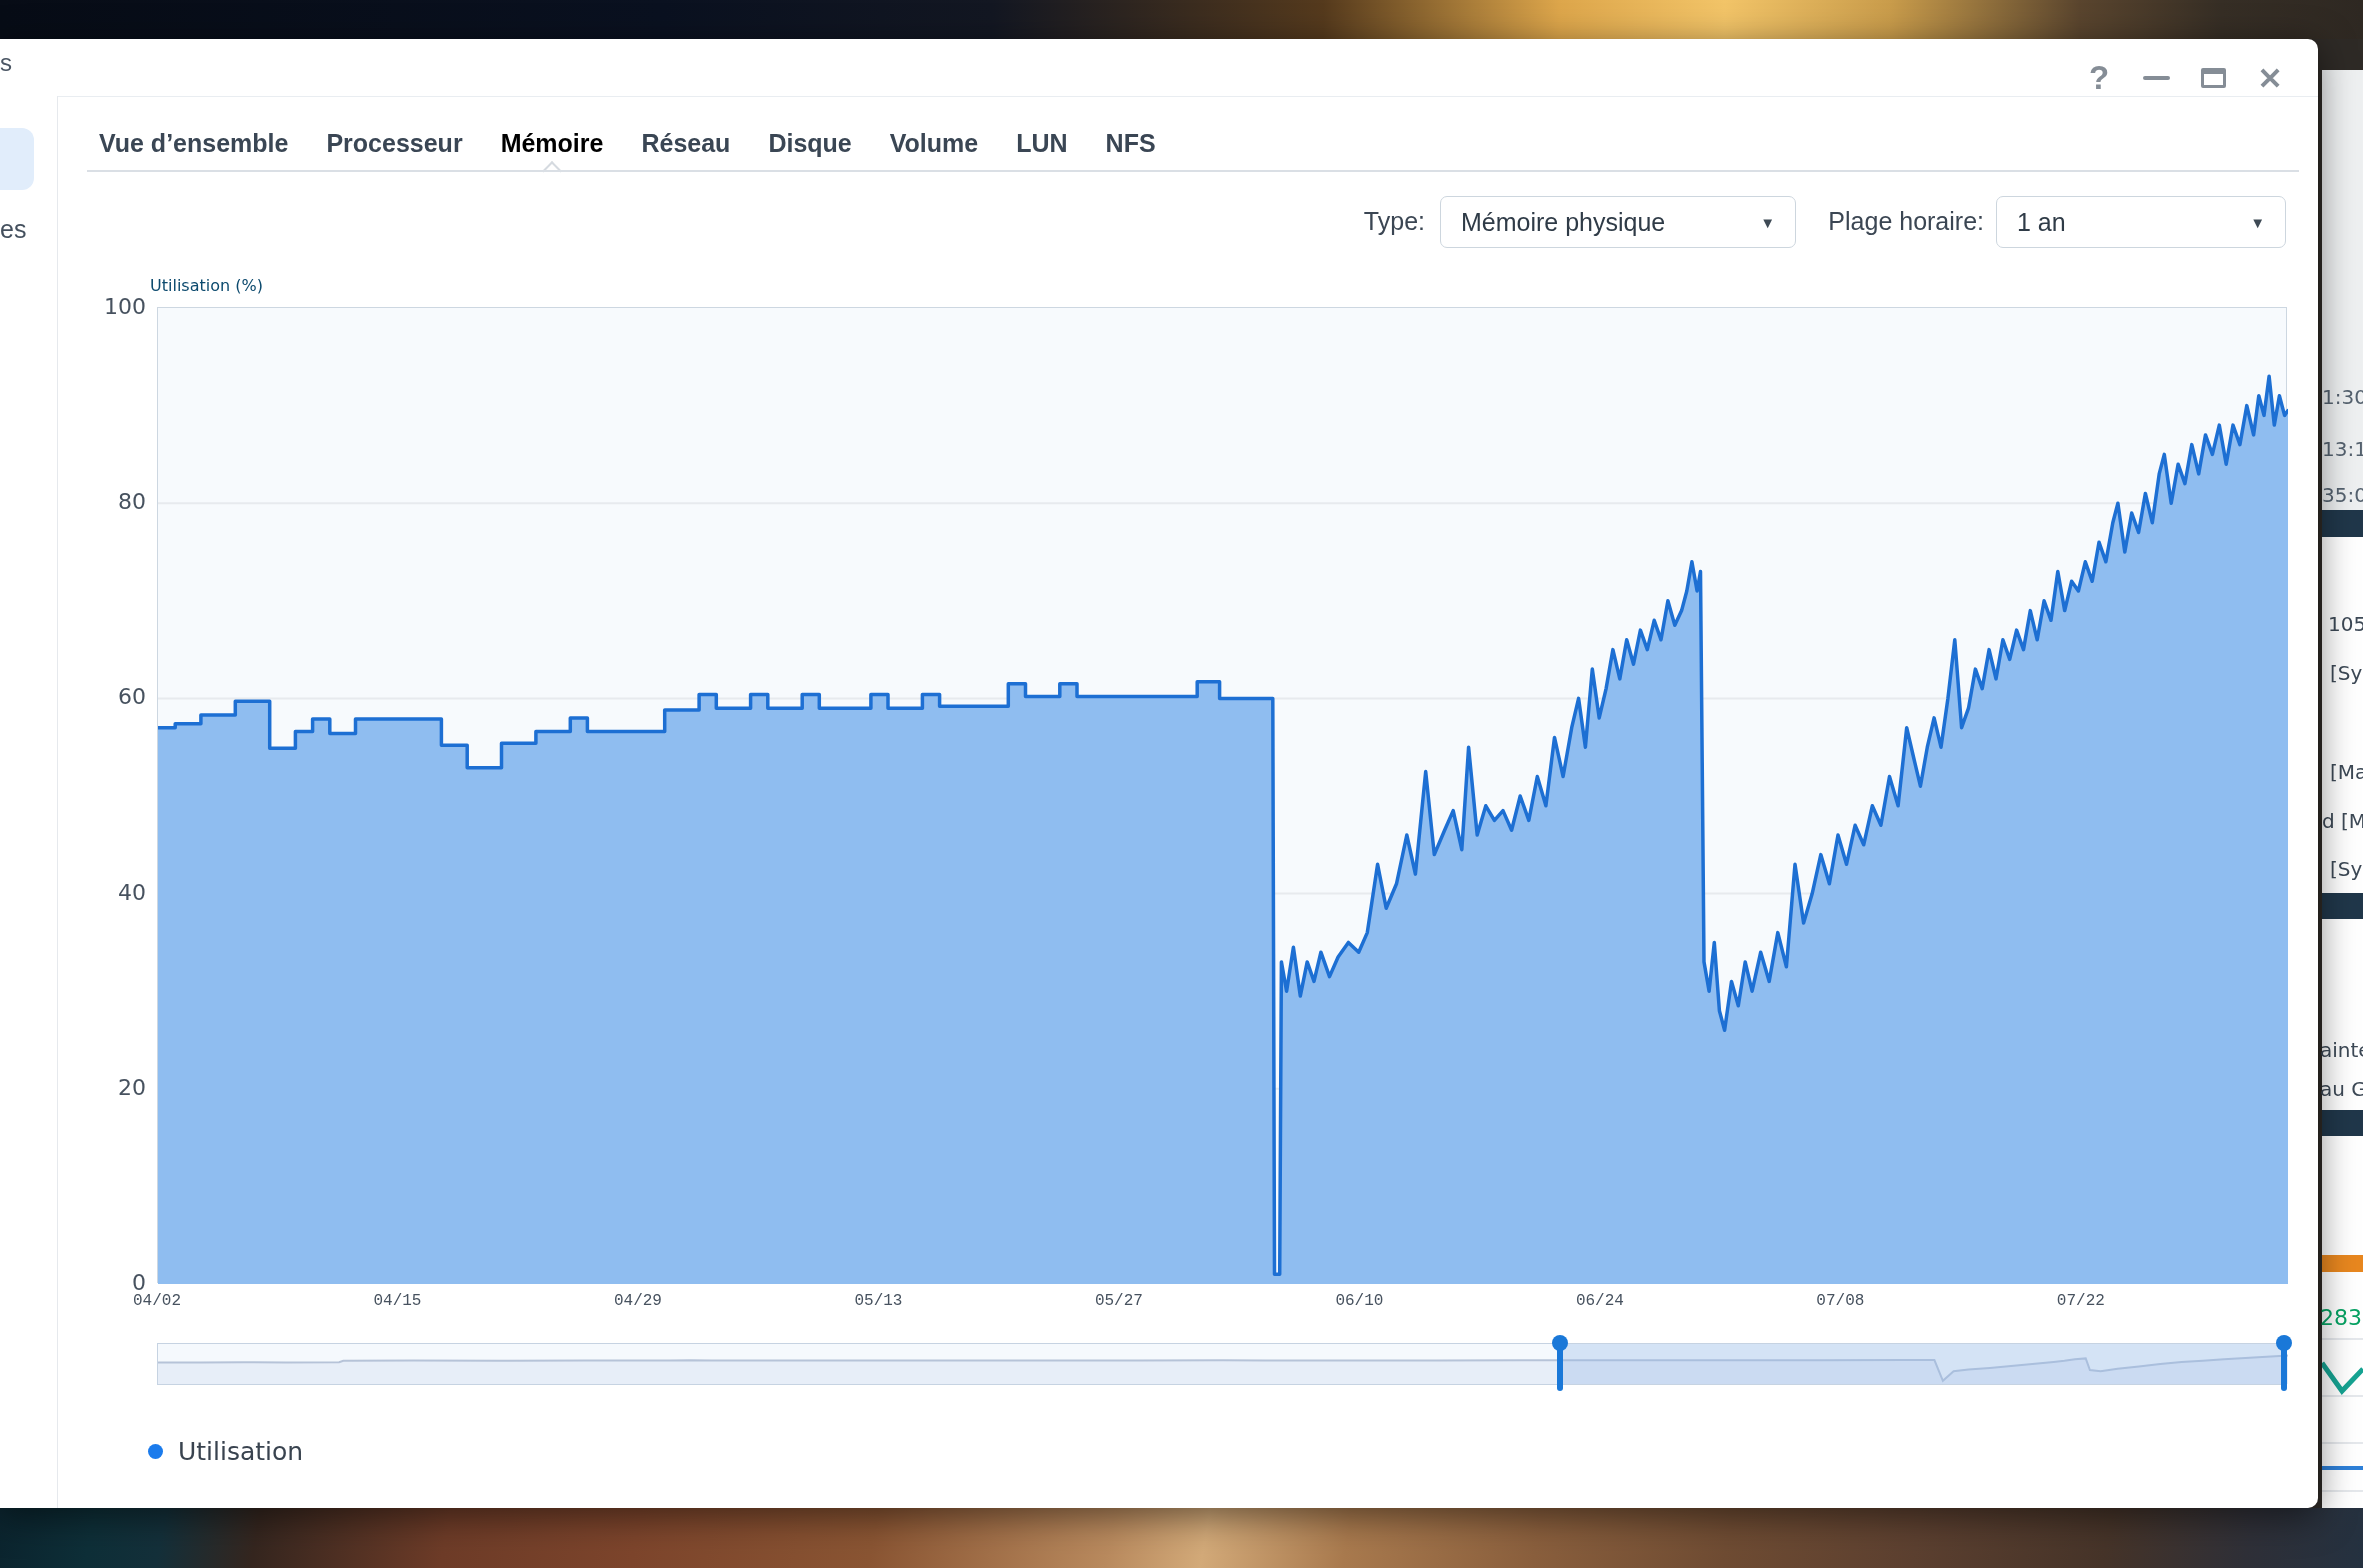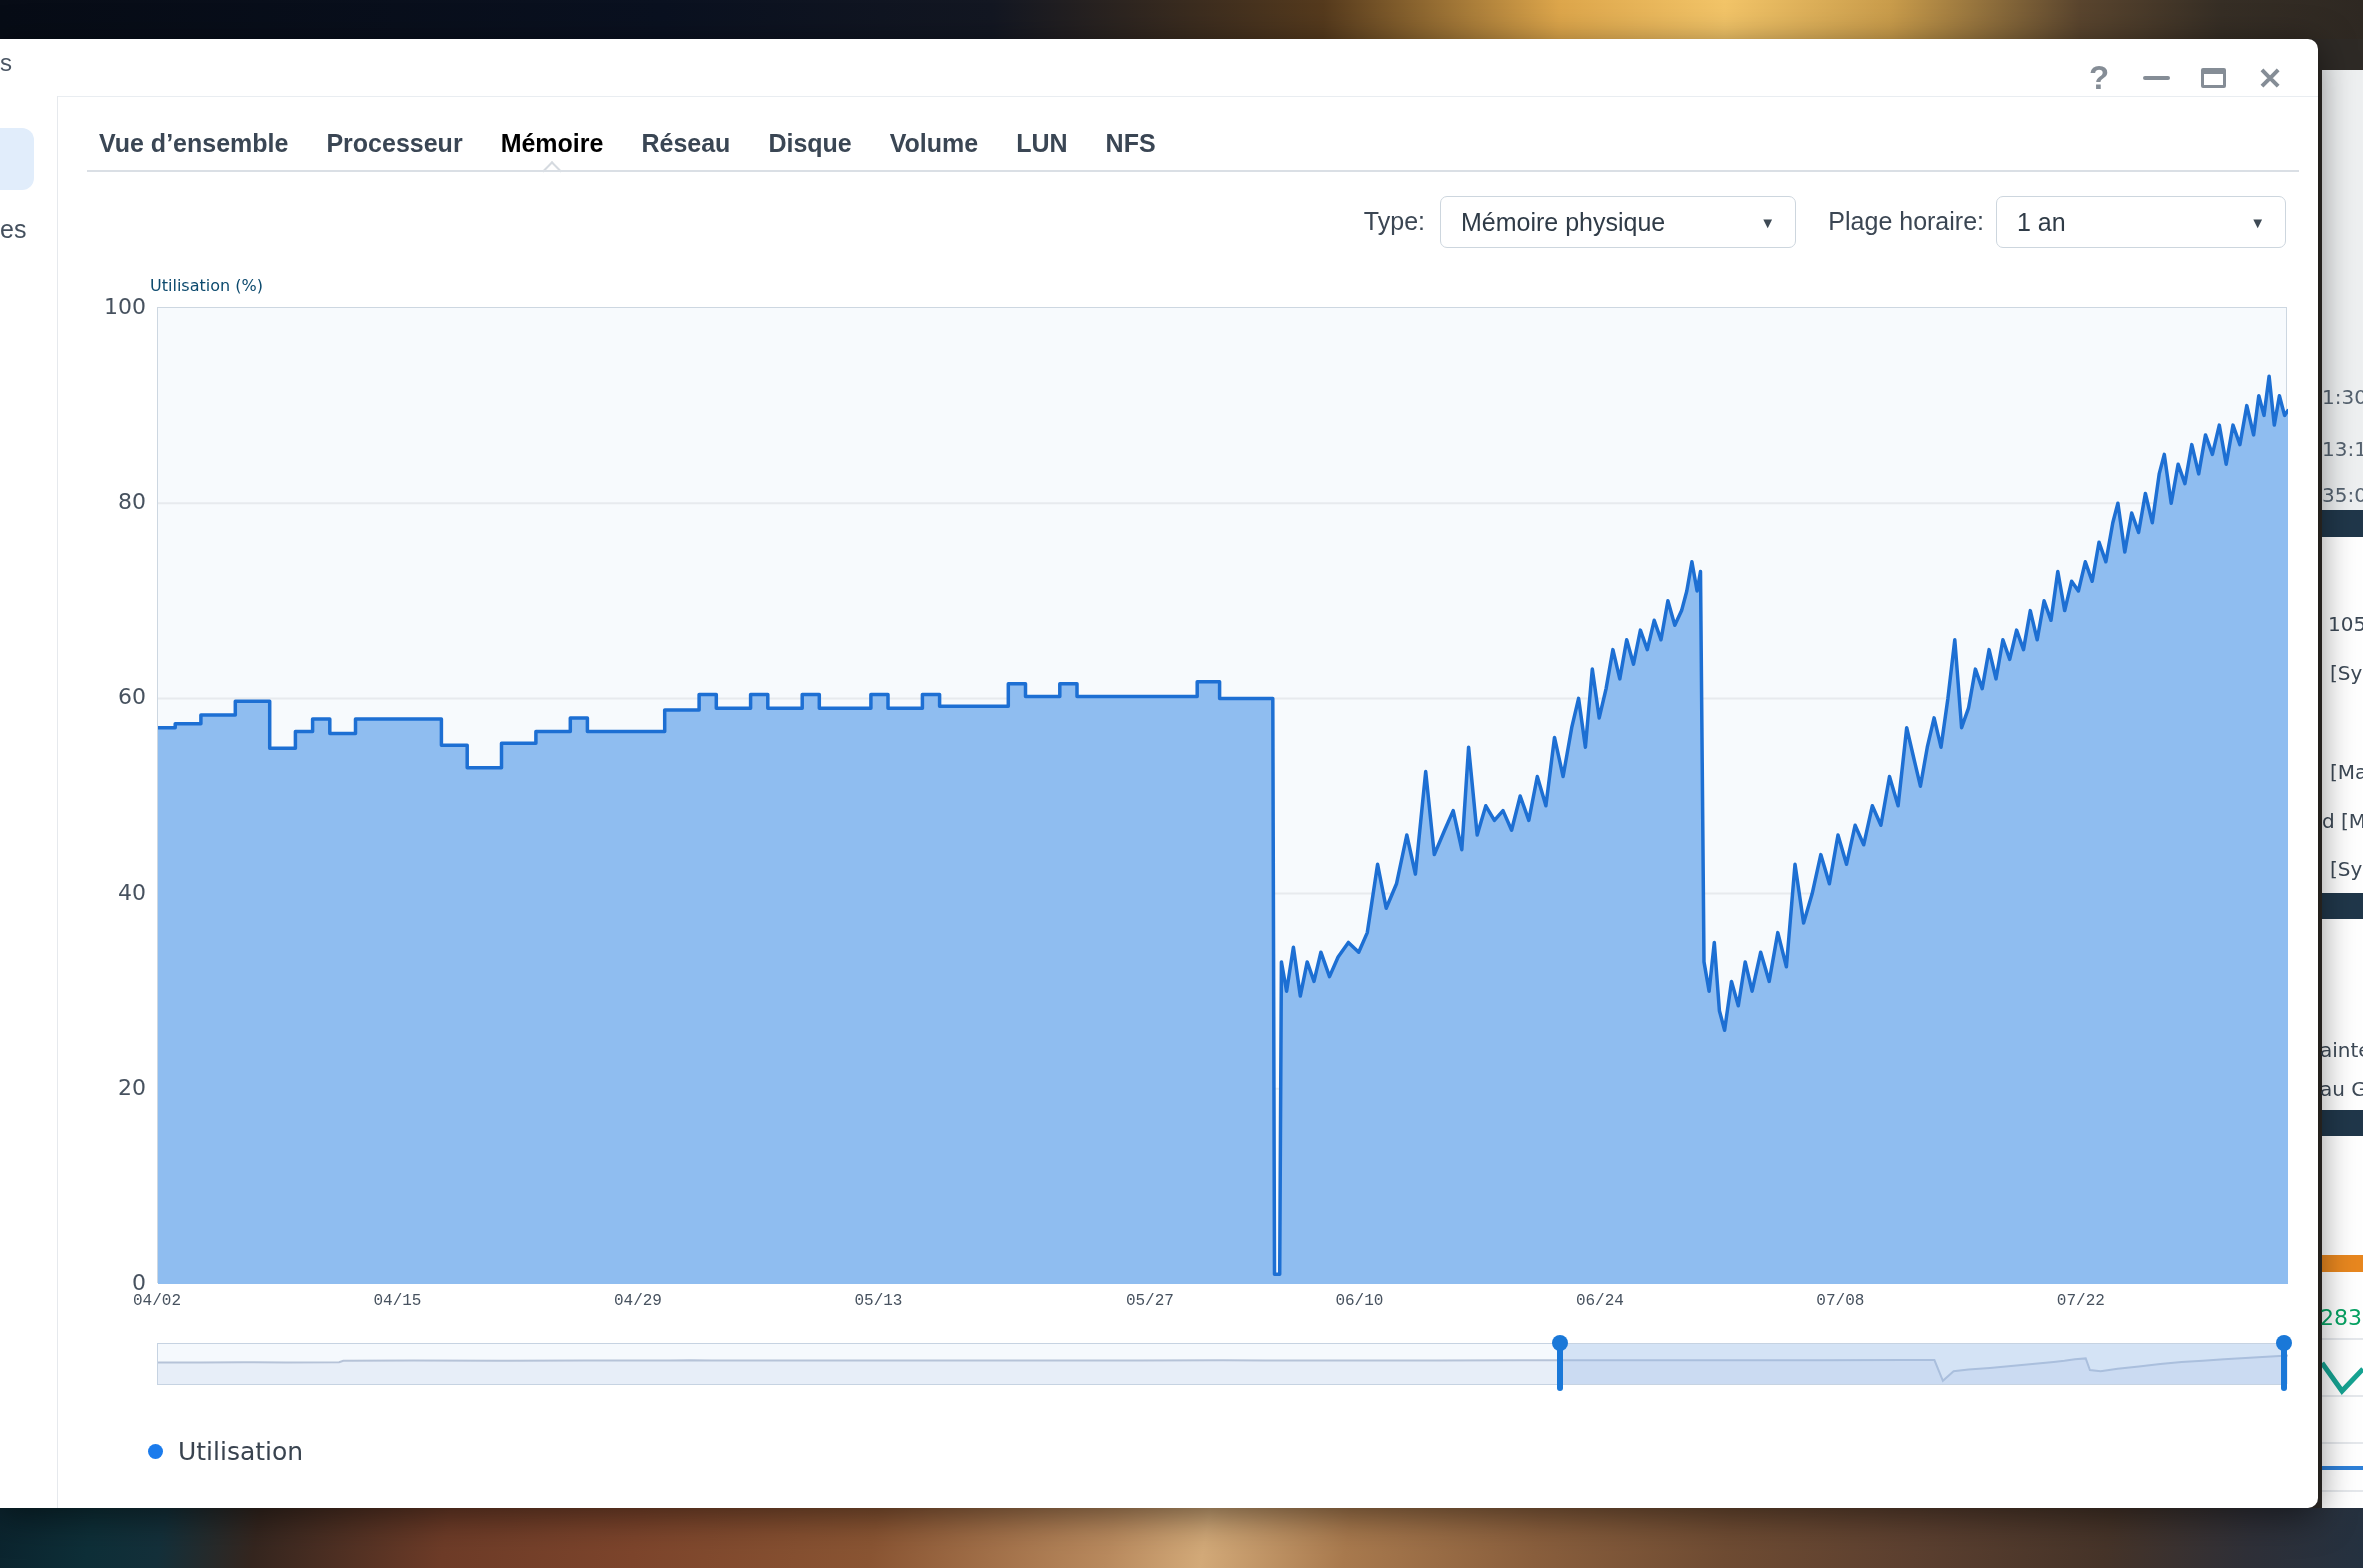--- a/index.html
+++ b/index.html
@@ -157,21 +157,21 @@
         <line x1="0" y1="195.19999999999993" x2="2130" y2="195.19999999999993" stroke="#e7eaee" stroke-width="2"></line>
    <path d="M0.0,976 L0.0,419.7 L17.2,419.7 L17.2,415.8 L42.9,415.8 L42.9,407.0 L77.3,407.0 L77.3,393.3 L111.7,393.3 L111.7,440.2 L137.4,440.2 L137.4,423.6 L154.6,423.6 L154.6,410.9 L171.8,410.9 L171.8,425.5 L197.5,425.5 L197.5,410.9 L283.4,410.9 L283.4,437.2 L309.2,437.2 L309.2,459.7 L343.5,459.7 L343.5,435.3 L377.9,435.3 L377.9,423.6 L412.3,423.6 L412.3,409.9 L429.4,409.9 L429.4,423.6 L506.7,423.6 L506.7,402.1 L541.1,402.1 L541.1,386.5 L558.3,386.5 L558.3,400.2 L592.6,400.2 L592.6,386.5 L609.8,386.5 L609.8,400.2 L644.2,400.2 L644.2,386.5 L661.3,386.5 L661.3,400.2 L712.9,400.2 L712.9,386.5 L730.0,386.5 L730.0,400.2 L764.4,400.2 L764.4,386.5 L781.6,386.5 L781.6,398.2 L850.3,398.2 L850.3,375.8 L867.5,375.8 L867.5,388.4 L901.8,388.4 L901.8,375.8 L919.0,375.8 L919.0,388.4 L1039.2,388.4 L1039.2,373.8 L1061.6,373.8 L1061.6,390.4 L1113.1,390.4 L1114.8,390.4 L1116.5,966.2 L1121.7,966.2 L1123.4,653.9 L1128.6,683.2 L1135.4,639.3 L1142.3,688.1 L1149.2,653.9 L1156.0,673.4 L1162.9,644.2 L1171.5,668.6 L1180.1,649.0 L1190.4,634.4 L1200.7,644.2 L1209.3,624.6 L1219.6,556.3 L1228.2,600.2 L1238.5,575.8 L1248.8,527.0 L1257.4,566.1 L1267.7,463.6 L1276.3,546.6 L1286.6,522.2 L1295.2,502.6 L1303.8,541.7 L1310.6,439.2 L1319.2,527.0 L1327.8,497.8 L1336.4,512.4 L1345.0,502.6 L1353.6,522.2 L1362.2,488.0 L1370.8,512.4 L1379.3,468.5 L1387.9,497.8 L1396.5,429.4 L1405.1,468.5 L1413.7,419.7 L1420.6,390.4 L1427.4,439.2 L1434.3,361.1 L1441.2,409.9 L1448.1,380.6 L1454.9,341.6 L1461.8,370.9 L1468.7,331.8 L1475.5,356.2 L1482.4,322.1 L1489.3,341.6 L1496.2,312.3 L1503.0,331.8 L1509.9,292.8 L1516.8,317.2 L1523.6,302.6 L1528.8,283.0 L1533.9,253.8 L1539.1,283.0 L1542.5,263.5 L1546.0,653.9 L1551.1,683.2 L1556.3,634.4 L1561.4,702.7 L1566.6,722.2 L1573.5,673.4 L1580.3,697.8 L1587.2,653.9 L1594.1,683.2 L1602.7,644.2 L1611.2,673.4 L1619.8,624.6 L1628.4,658.8 L1637.0,556.3 L1645.6,614.9 L1654.2,585.6 L1662.8,546.6 L1671.4,575.8 L1680.0,527.0 L1688.5,556.3 L1697.1,517.3 L1705.7,536.8 L1714.3,497.8 L1722.9,517.3 L1731.5,468.5 L1740.1,497.8 L1748.7,419.7 L1755.5,449.0 L1762.4,478.2 L1769.3,439.2 L1776.1,409.9 L1783.0,439.2 L1789.9,390.4 L1796.8,331.8 L1803.6,419.7 L1810.5,400.2 L1817.4,361.1 L1824.2,380.6 L1831.1,341.6 L1838.0,370.9 L1844.9,331.8 L1851.7,351.4 L1858.6,322.1 L1865.5,341.6 L1872.3,302.6 L1879.2,331.8 L1886.1,292.8 L1893.0,312.3 L1899.8,263.5 L1906.7,302.6 L1913.6,273.3 L1920.4,283.0 L1927.3,253.8 L1934.2,273.3 L1941.0,234.2 L1947.9,253.8 L1954.8,214.7 L1959.9,195.2 L1966.8,244.0 L1973.7,205.0 L1980.6,224.5 L1987.4,185.4 L1994.3,214.7 L2001.2,165.9 L2006.3,146.4 L2013.2,195.2 L2020.1,156.2 L2026.9,175.7 L2033.8,136.6 L2040.7,165.9 L2047.5,126.9 L2054.4,146.4 L2061.3,117.1 L2068.2,156.2 L2075.0,117.1 L2081.9,136.6 L2088.8,97.6 L2095.6,126.9 L2100.8,87.8 L2106.0,107.4 L2111.1,68.3 L2116.3,117.1 L2121.4,87.8 L2126.6,107.4 L2130.0,102.5 L2130.0,976 Z" fill="#8fbdf0"></path>
    <path d="M0.0,419.7 L17.2,419.7 L17.2,415.8 L42.9,415.8 L42.9,407.0 L77.3,407.0 L77.3,393.3 L111.7,393.3 L111.7,440.2 L137.4,440.2 L137.4,423.6 L154.6,423.6 L154.6,410.9 L171.8,410.9 L171.8,425.5 L197.5,425.5 L197.5,410.9 L283.4,410.9 L283.4,437.2 L309.2,437.2 L309.2,459.7 L343.5,459.7 L343.5,435.3 L377.9,435.3 L377.9,423.6 L412.3,423.6 L412.3,409.9 L429.4,409.9 L429.4,423.6 L506.7,423.6 L506.7,402.1 L541.1,402.1 L541.1,386.5 L558.3,386.5 L558.3,400.2 L592.6,400.2 L592.6,386.5 L609.8,386.5 L609.8,400.2 L644.2,400.2 L644.2,386.5 L661.3,386.5 L661.3,400.2 L712.9,400.2 L712.9,386.5 L730.0,386.5 L730.0,400.2 L764.4,400.2 L764.4,386.5 L781.6,386.5 L781.6,398.2 L850.3,398.2 L850.3,375.8 L867.5,375.8 L867.5,388.4 L901.8,388.4 L901.8,375.8 L919.0,375.8 L919.0,388.4 L1039.2,388.4 L1039.2,373.8 L1061.6,373.8 L1061.6,390.4 L1113.1,390.4 L1114.8,390.4 L1116.5,966.2 L1121.7,966.2 L1123.4,653.9 L1128.6,683.2 L1135.4,639.3 L1142.3,688.1 L1149.2,653.9 L1156.0,673.4 L1162.9,644.2 L1171.5,668.6 L1180.1,649.0 L1190.4,634.4 L1200.7,644.2 L1209.3,624.6 L1219.6,556.3 L1228.2,600.2 L1238.5,575.8 L1248.8,527.0 L1257.4,566.1 L1267.7,463.6 L1276.3,546.6 L1286.6,522.2 L1295.2,502.6 L1303.8,541.7 L1310.6,439.2 L1319.2,527.0 L1327.8,497.8 L1336.4,512.4 L1345.0,502.6 L1353.6,522.2 L1362.2,488.0 L1370.8,512.4 L1379.3,468.5 L1387.9,497.8 L1396.5,429.4 L1405.1,468.5 L1413.7,419.7 L1420.6,390.4 L1427.4,439.2 L1434.3,361.1 L1441.2,409.9 L1448.1,380.6 L1454.9,341.6 L1461.8,370.9 L1468.7,331.8 L1475.5,356.2 L1482.4,322.1 L1489.3,341.6 L1496.2,312.3 L1503.0,331.8 L1509.9,292.8 L1516.8,317.2 L1523.6,302.6 L1528.8,283.0 L1533.9,253.8 L1539.1,283.0 L1542.5,263.5 L1546.0,653.9 L1551.1,683.2 L1556.3,634.4 L1561.4,702.7 L1566.6,722.2 L1573.5,673.4 L1580.3,697.8 L1587.2,653.9 L1594.1,683.2 L1602.7,644.2 L1611.2,673.4 L1619.8,624.6 L1628.4,658.8 L1637.0,556.3 L1645.6,614.9 L1654.2,585.6 L1662.8,546.6 L1671.4,575.8 L1680.0,527.0 L1688.5,556.3 L1697.1,517.3 L1705.7,536.8 L1714.3,497.8 L1722.9,517.3 L1731.5,468.5 L1740.1,497.8 L1748.7,419.7 L1755.5,449.0 L1762.4,478.2 L1769.3,439.2 L1776.1,409.9 L1783.0,439.2 L1789.9,390.4 L1796.8,331.8 L1803.6,419.7 L1810.5,400.2 L1817.4,361.1 L1824.2,380.6 L1831.1,341.6 L1838.0,370.9 L1844.9,331.8 L1851.7,351.4 L1858.6,322.1 L1865.5,341.6 L1872.3,302.6 L1879.2,331.8 L1886.1,292.8 L1893.0,312.3 L1899.8,263.5 L1906.7,302.6 L1913.6,273.3 L1920.4,283.0 L1927.3,253.8 L1934.2,273.3 L1941.0,234.2 L1947.9,253.8 L1954.8,214.7 L1959.9,195.2 L1966.8,244.0 L1973.7,205.0 L1980.6,224.5 L1987.4,185.4 L1994.3,214.7 L2001.2,165.9 L2006.3,146.4 L2013.2,195.2 L2020.1,156.2 L2026.9,175.7 L2033.8,136.6 L2040.7,165.9 L2047.5,126.9 L2054.4,146.4 L2061.3,117.1 L2068.2,156.2 L2075.0,117.1 L2081.9,136.6 L2088.8,97.6 L2095.6,126.9 L2100.8,87.8 L2106.0,107.4 L2111.1,68.3 L2116.3,117.1 L2121.4,87.8 L2126.6,107.4 L2130.0,102.5 " fill="none" stroke="#1d6fd3" stroke-width="3.5" stroke-linejoin="round" stroke-linecap="round"></path>
       </svg>
     </div>
   <div class="x-axis" id="x-axis">
       <div class="x-tick" style="left: 0%;">04/02</div>
       <div class="x-tick" style="left: 11.2903%;">04/15</div>
       <div class="x-tick" style="left: 22.5806%;">04/29</div>
       <div class="x-tick" style="left: 33.871%;">05/13</div>
-      <div class="x-tick" style="left: 45.1613%; margin-left: 31px;">05/27</div>
+      <div class="x-tick" style="left: 45.1613%;">05/27</div>
       <div class="x-tick" style="left: 56.4516%;">06/10</div>
       <div class="x-tick" style="left: 67.7419%;">06/24</div>
       <div class="x-tick" style="left: 79.0323%;">07/08</div>
       <div class="x-tick" style="left: 90.3226%;">07/22</div>
     </div>
 
   <div class="minimap" id="minimap">
       <svg width="2130" height="40" viewBox="0 0 2130 40">
    <path d="M0,40 L0.0,18.4 L42.6,18.6 L85.2,18.3 L127.8,18.5 L181.1,18.2 L185.3,16.7 L255.6,16.6 L340.8,16.7 L426.0,16.6 L511.2,16.6 L532.5,16.2 L553.8,16.6 L639.0,16.6 L724.2,16.6 L809.4,16.5 L894.6,16.6 L979.8,16.4 L1065.0,16.3 L1107.6,16.6 L1192.8,16.5 L1278.0,16.4 L1363.2,16.3 L1403.7,16.3 L1491.0,16.2 L1576.2,16.3 L1661.4,16.2 L1746.6,16.1 L1776.4,16.0 L1784.9,36.8 L1795.6,27.2 L1810.5,25.6 L1831.8,24.0 L1853.1,22.0 L1874.4,20.0 L1895.7,18.0 L1906.4,16.8 L1917.0,15.2 L1927.7,14.4 L1931.9,26.0 L1942.6,27.2 L1959.6,24.8 L1980.9,22.4 L2002.2,20.0 L2023.5,18.0 L2044.8,16.8 L2066.1,15.2 L2087.4,14.0 L2108.7,12.8 L2130.0,11.6 L2130,40 Z" fill="#e7eef8"></path>
    <path d="M0.0,18.4 L42.6,18.6 L85.2,18.3 L127.8,18.5 L181.1,18.2 L185.3,16.7 L255.6,16.6 L340.8,16.7 L426.0,16.6 L511.2,16.6 L532.5,16.2 L553.8,16.6 L639.0,16.6 L724.2,16.6 L809.4,16.5 L894.6,16.6 L979.8,16.4 L1065.0,16.3 L1107.6,16.6 L1192.8,16.5 L1278.0,16.4 L1363.2,16.3 L1403.7,16.3 L1491.0,16.2 L1576.2,16.3 L1661.4,16.2 L1746.6,16.1 L1776.4,16.0 L1784.9,36.8 L1795.6,27.2 L1810.5,25.6 L1831.8,24.0 L1853.1,22.0 L1874.4,20.0 L1895.7,18.0 L1906.4,16.8 L1917.0,15.2 L1927.7,14.4 L1931.9,26.0 L1942.6,27.2 L1959.6,24.8 L1980.9,22.4 L2002.2,20.0 L2023.5,18.0 L2044.8,16.8 L2066.1,15.2 L2087.4,14.0 L2108.7,12.8 L2130.0,11.6 " fill="none" stroke="#b6c3d8" stroke-width="2"></path>

